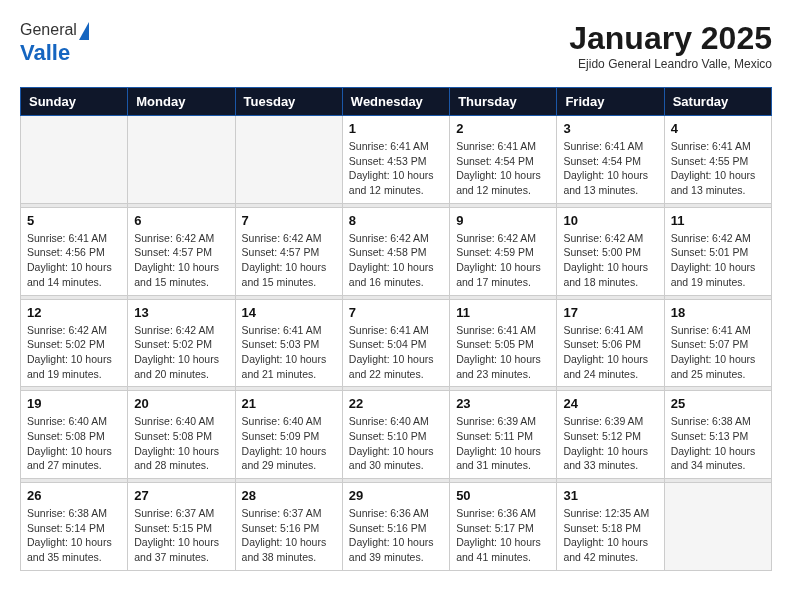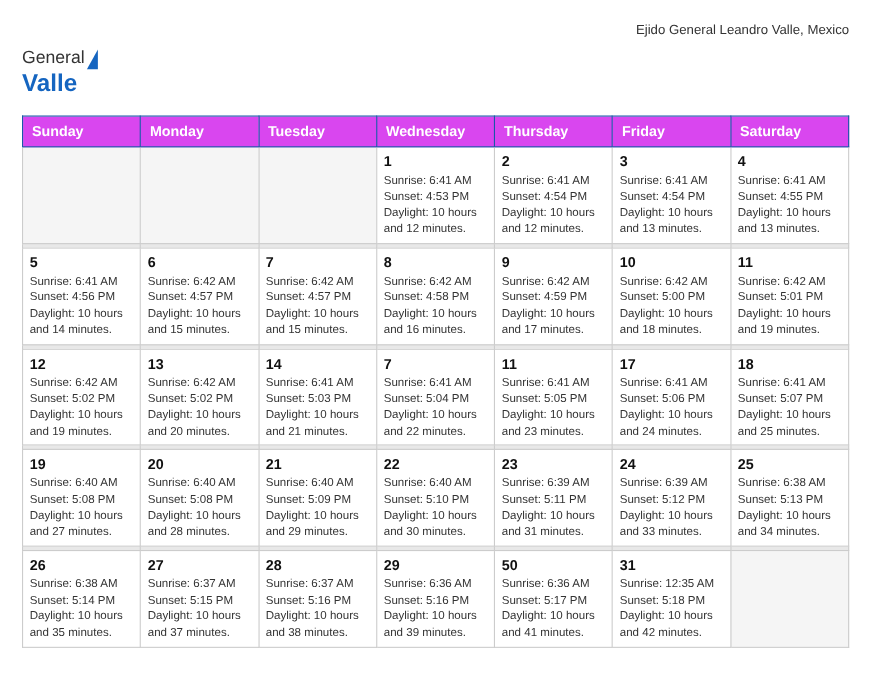--- a/index.html
+++ b/index.html
@@ -13,21 +13,20 @@
     .header {
       display: flex;
       justify-content: space-between;
       align-items: flex-start;
       margin-bottom: 16px;
     }
     .logo {
       display: flex;
       flex-direction: column;
       align-items: flex-start;
-      margin-top: 23px;
     }
     .logo-general { color: #333; }
     .logo-blue { color: #1565c0; }
     .logo-triangle {
       width: 0;
       height: 0;
       border-left: 10px solid transparent;
       border-bottom: 18px solid #1565c0;
       display: inline-block;
       margin-left: 2px;
@@ -50,21 +49,21 @@
       font-size: 12px;
       font-weight: normal;
       color: #333;
     }
     .calendar {
       width: 100%;
       border-collapse: collapse;
       border: 1px solid #ccc;
     }
     .calendar th {
-      background: #d946ef;
+      background: #0f172a;
       color: #fff;
       font-size: 13px;
       font-weight: bold;
       padding: 6px 8px;
       border: 1px solid #1a57a8;
       text-align: left;
     }
     .calendar td {
       vertical-align: top;
       border: 1px solid #ccc;
@@ -101,20 +100,21 @@
 
 <div class="header">
   <div class="logo">
     <div class="logo-row">
       <span class="logo-general">General</span>
       <span class="logo-triangle"></span>
     </div>
     <span class="logo-blue" style="font-size:22px;font-weight:bold;">Valle</span>
   </div>
   <div class="title-block">
+    <h1>January 2025</h1>
     <h2>Ejido General Leandro Valle, Mexico</h2>
   </div>
 </div>
 
 <table class="calendar">
   <thead>
     <tr>
       <th>Sunday</th>
       <th>Monday</th>
       <th>Tuesday</th>

